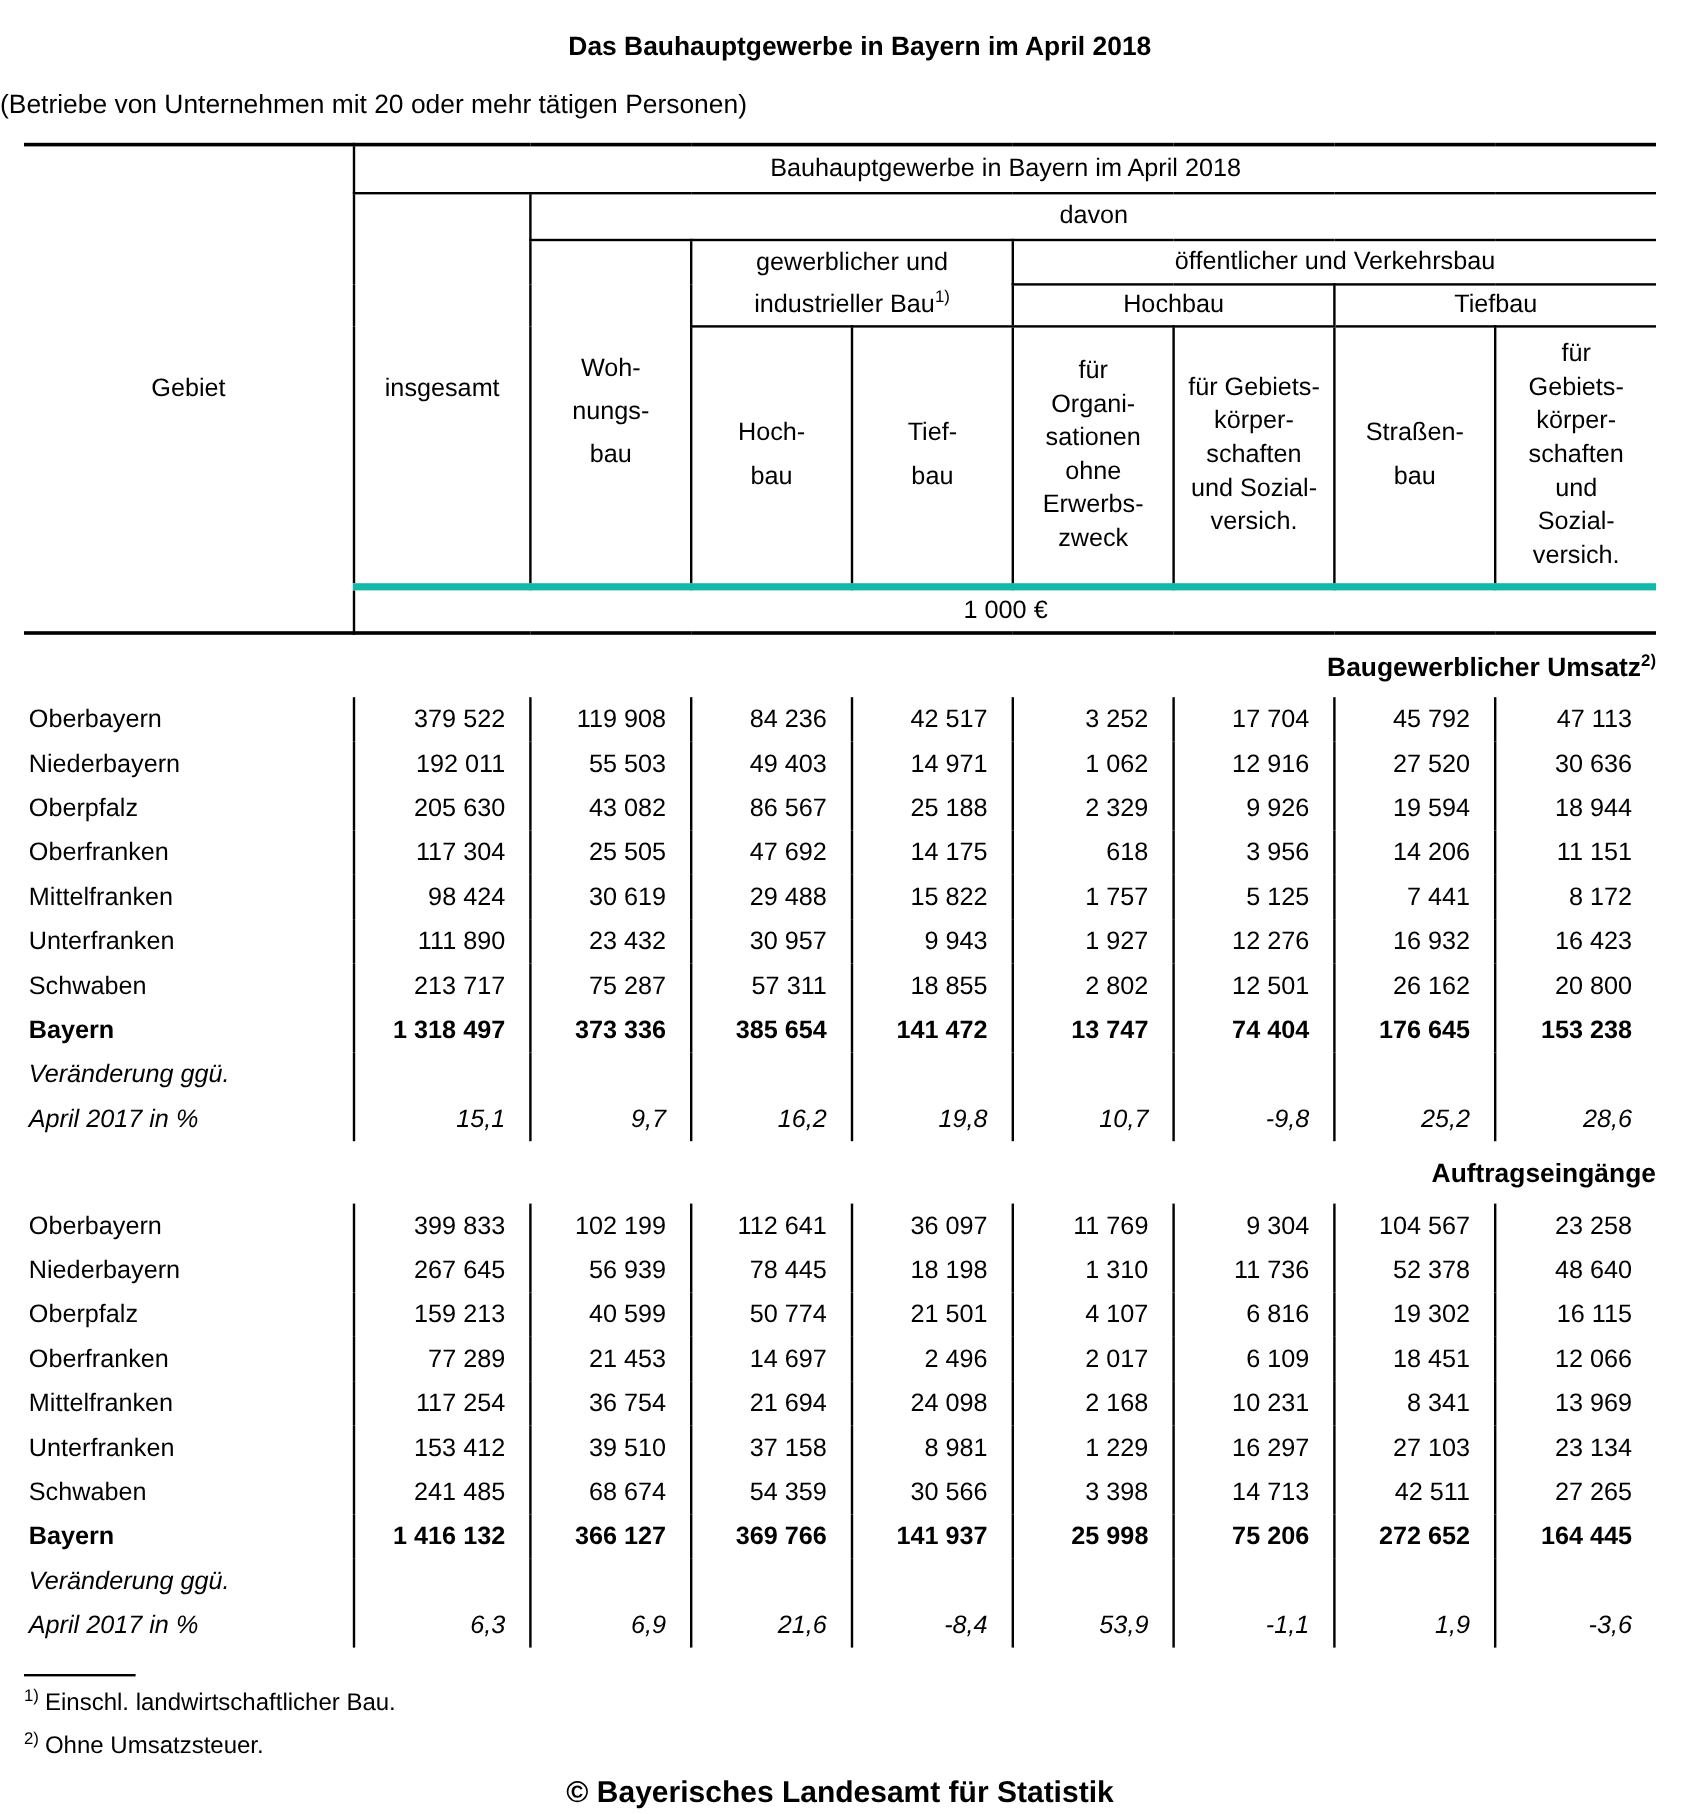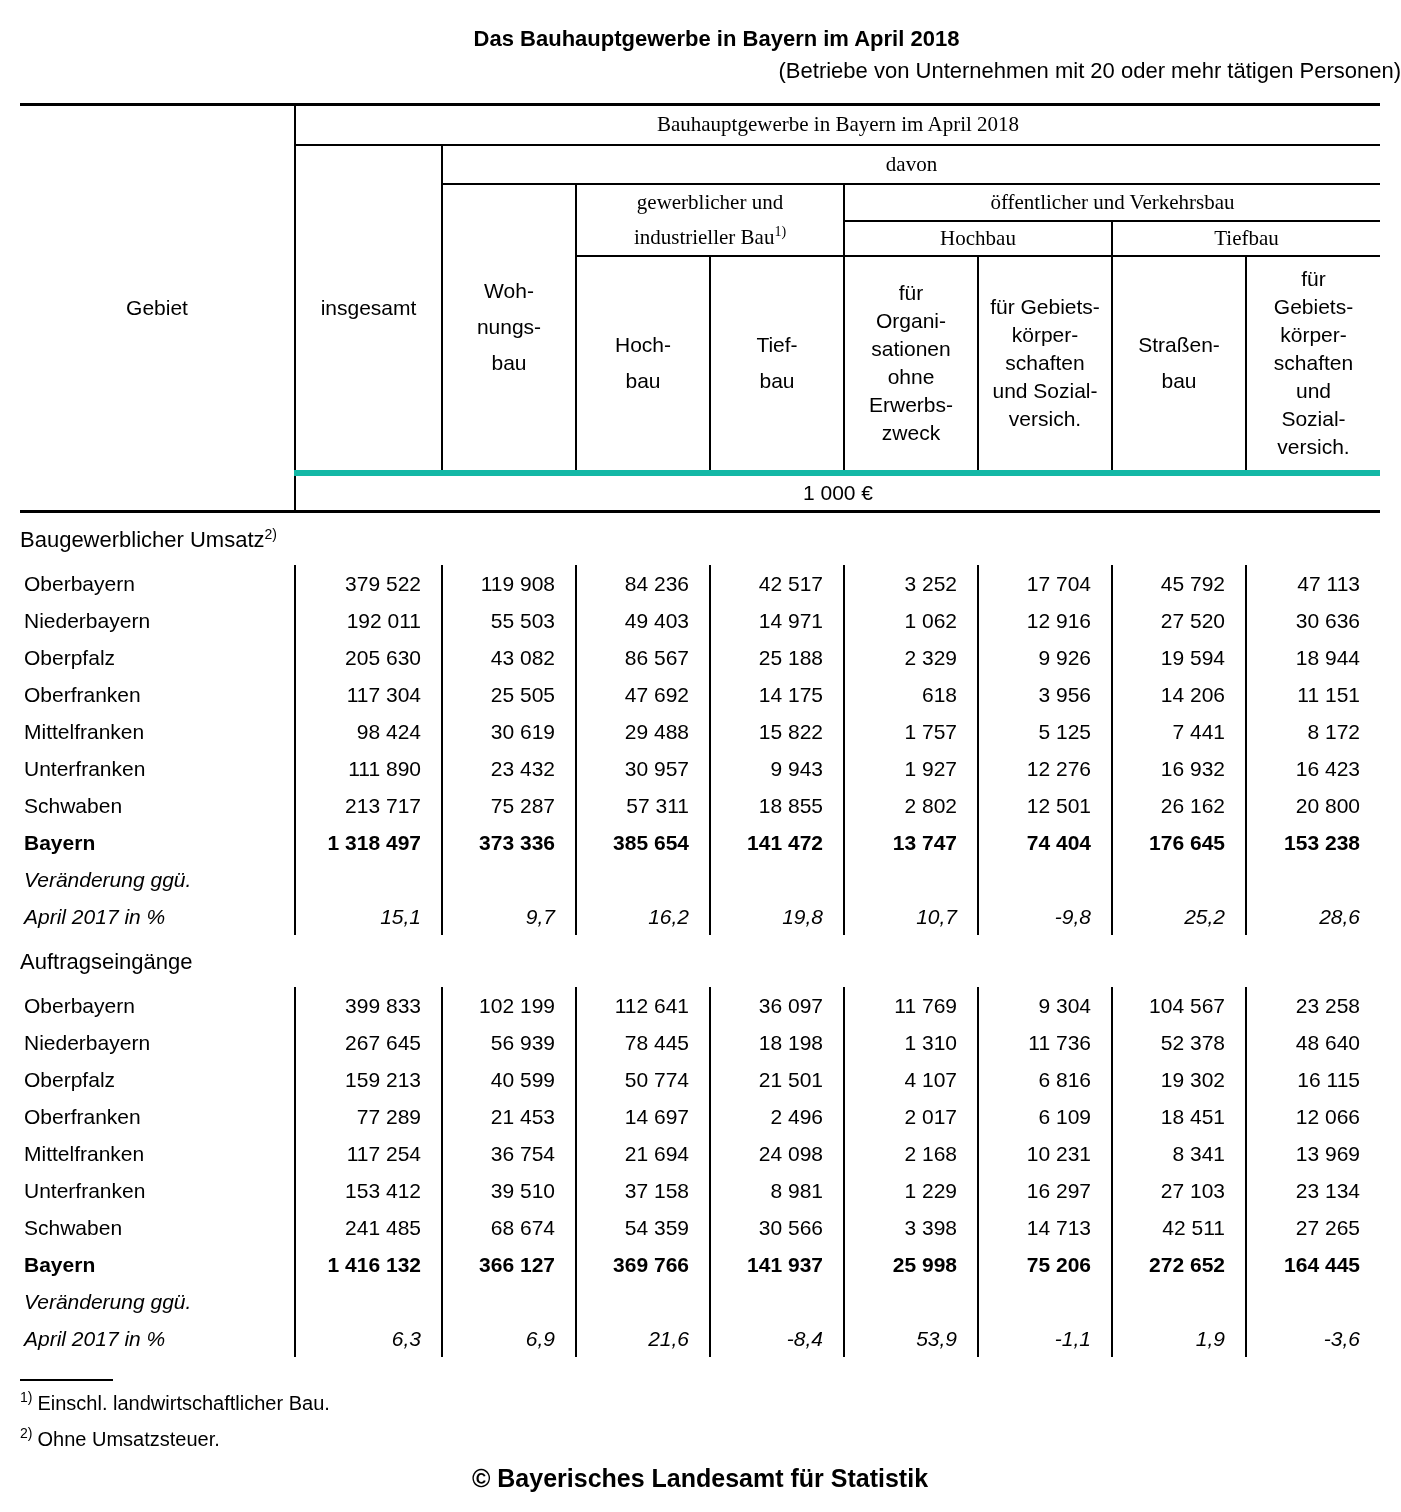--- a/index.html
+++ b/index.html
@@ -2,39 +2,39 @@
 <html lang="de"><head>
 <meta charset="utf-8">
 <style>
   html,body{margin:0;padding:0;}
   body{
     width:1401px;height:1512px;background:#ffffff;color:#000000;
     font-family:"Liberation Sans","DejaVu Sans",sans-serif;font-size:21px;
     overflow:hidden;
   }
   .page-title{margin:26px 0 0;text-align:center;font-size:22px;font-weight:bold;line-height:26px;padding-left:32px;}
-  .page-subtitle{margin:6px 0 0;text-align:right;font-size:22px;line-height:26px;}
+  .page-subtitle{margin:22px 0 0;text-align:left;font-size:22px;line-height:26px;}
 
   .tbl{border-collapse:collapse;table-layout:fixed;width:1360px;margin-left:20px;}
   .c-gebiet{width:275px;}
   .c-insg{width:147px;}
   .c-std{width:134px;}
 
   .header-tbl{border-top:3px solid #000;border-bottom:3px solid #000;margin-top:19px;}
   .header-tbl td{vertical-align:middle;text-align:center;white-space:pre-line;padding:0;}
   .r1{height:40px;} .r2{height:39px;} .r3{height:37px;} .r4{height:35px;} .r5{height:217px;} .r6{height:39px;}
   .bl{border-left:2px solid #000;}
-  .bb{border-bottom:2px solid #000;font-family:Liberation Serif, serif;}
+  .bb{border-bottom:2px solid #000;}
   .bt{border-top:6px solid #14b8a6;}
   .lh37{line-height:36px;}
   .lh35{line-height:35px;}
   .lh28{line-height:28px;}
   .sup{font-size:14px;vertical-align:super;line-height:0;}
 
-  .section-title{width:1360px;margin:14px 0 12px 20px;text-align:left;font-weight:normal;font-size:22px;line-height:26px;}
+  .section-title{width:1360px;margin:14px 0 12px 20px;text-align:right;font-weight:bold;font-size:22px;line-height:26px;}
   .mt16{}
 
   .data-tbl td{height:37px;vertical-align:middle;padding:0;}
   .data-tbl .lbl{text-align:left;padding-left:4px;white-space:pre-line;}
   .data-tbl .val{text-align:right;padding-right:20px;border-left:2px solid #000;white-space:nowrap;}
   .total td{font-weight:bold;}
   .change td{font-style:italic;vertical-align:bottom;line-height:37px;height:74px;padding-left:12px;}
 
   .fn-rule{margin:22px 0 4px 20px;width:93px;border-top:2px solid #000;height:0;}
   .fn{margin:8px 0 0 20px;font-size:20px;line-height:28px;}

